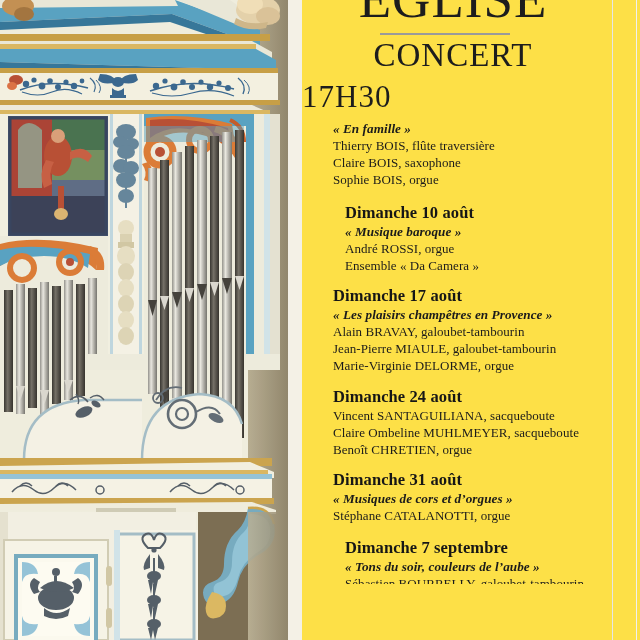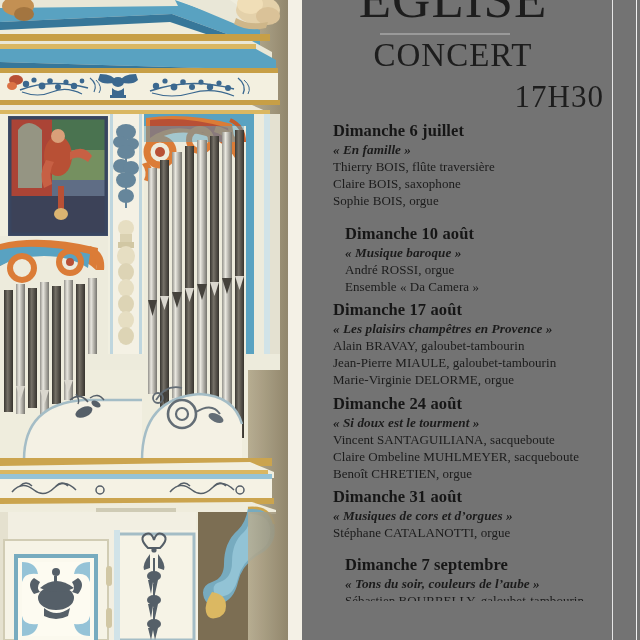--- a/index.html
+++ b/index.html
@@ -1,21 +1,21 @@
 <!DOCTYPE html>
 <html><head>
 <meta charset="utf-8">
 <style>
   html,body{margin:0;padding:0;}
   body{
     width:640px;height:640px;overflow:hidden;
     background:#fffffc;
     font-family:"Liberation Serif",serif;
   }
-  #poster{position:relative;width:640px;height:640px;background:#737373;}
+  #poster{position:relative;width:640px;height:640px;background:#fde047;}
 
   
   .page-rule{position:absolute;top:0;left:612px;width:1px;height:640px;
     background:#e6e6e6;}
   .page-rule2{position:absolute;top:0;left:636px;width:1px;height:640px;
     background:#f0f0f0;}
 
   
   .organ{position:absolute;left:0;top:0;width:302px;height:640px;overflow:hidden;
     background:#f6f3e6;}
@@ -30,28 +30,28 @@
     position:absolute;top:-26px;left:0;right:8px;
     font-family:"Liberation Serif",serif;
   }
   .rule{position:absolute;top:33px;left:78px;width:130px;height:2px;
     background:#9a9a9a;}
   .subtitle{
     position:absolute;top:36px;left:0;right:8px;text-align:center;
     font-size:33px;line-height:38px;letter-spacing:1px;color:#1d1d1d;
   }
   .time{
-    position:absolute;top:79px;left:0;right:8px;text-align:right;
+    position:absolute;top:79px;left:0;right:8px;text-align:left;
     font-size:31px;line-height:36px;letter-spacing:1px;color:#1d1d1d;
   }
 
   .list{position:absolute;top:120px;left:31px;right:6px;}
   .event{margin:0 0 0 0;}
   .event.gap{margin-top:13px;margin-left:12px;}
-  .event.gap-sm{margin-top:4px;}
+  .event.gap-sm{margin-top:11px;}
   .ev-date{
     font-size:16.5px;font-weight:bold;line-height:21px;color:#161616;
     letter-spacing:0.1px;
   }
   .ev-prog{
     font-size:13.2px;font-style:italic;line-height:17px;color:#1b1b1b;
     letter-spacing:0.05px;
     font-weight:bold;
   }
   .ev-perf{
@@ -425,21 +425,20 @@
   <div class="col">
 
     <div class="title">ÉGLISE</div>
     <div class="rule"></div>
     <div class="subtitle">CONCERT</div>
     <div class="time">17H30</div>
 
     <div class="list">
 
       <div class="event">
-        <div class="ev-date">Dimanche 6 juillet</div>
         <div class="ev-prog">« En famille »</div>
         <div class="ev-perf">Thierry BOIS, flûte traversière</div>
         <div class="ev-perf">Claire BOIS, saxophone</div>
         <div class="ev-perf">Sophie BOIS, orgue</div>
       </div>
 
       <div class="event gap">
         <div class="ev-date">Dimanche 10 août</div>
         <div class="ev-prog">« Musique baroque »</div>
         <div class="ev-perf">André ROSSI, orgue</div>
@@ -449,21 +448,20 @@
       <div class="event gap-sm">
         <div class="ev-date">Dimanche 17 août</div>
         <div class="ev-prog">« Les plaisirs champêtres en Provence »</div>
         <div class="ev-perf">Alain BRAVAY, galoubet-tambourin</div>
         <div class="ev-perf">Jean-Pierre MIAULE, galoubet-tambourin</div>
         <div class="ev-perf">Marie-Virginie DELORME, orgue</div>
       </div>
 
       <div class="event gap-sm">
         <div class="ev-date">Dimanche 24 août</div>
-        <div class="ev-prog">« Si doux est le tourment »</div>
         <div class="ev-perf">Vincent SANTAGUILIANA, sacqueboute</div>
         <div class="ev-perf">Claire Ombeline MUHLMEYER, sacqueboute</div>
         <div class="ev-perf">Benoît CHRETIEN, orgue</div>
       </div>
 
       <div class="event gap-sm">
         <div class="ev-date">Dimanche 31 août</div>
         <div class="ev-prog">« Musiques de cors et d’orgues »</div>
         <div class="ev-perf">Stéphane CATALANOTTI, orgue</div>
       </div>

